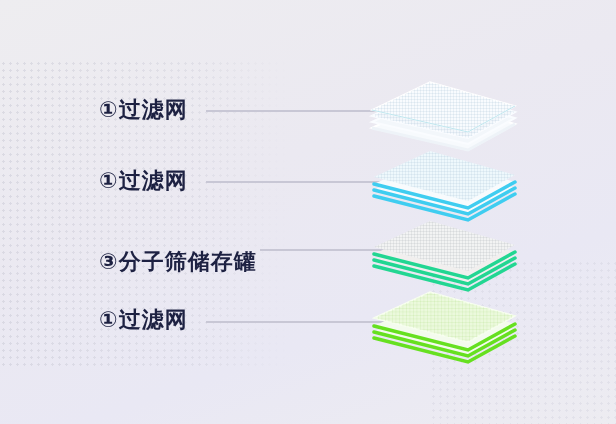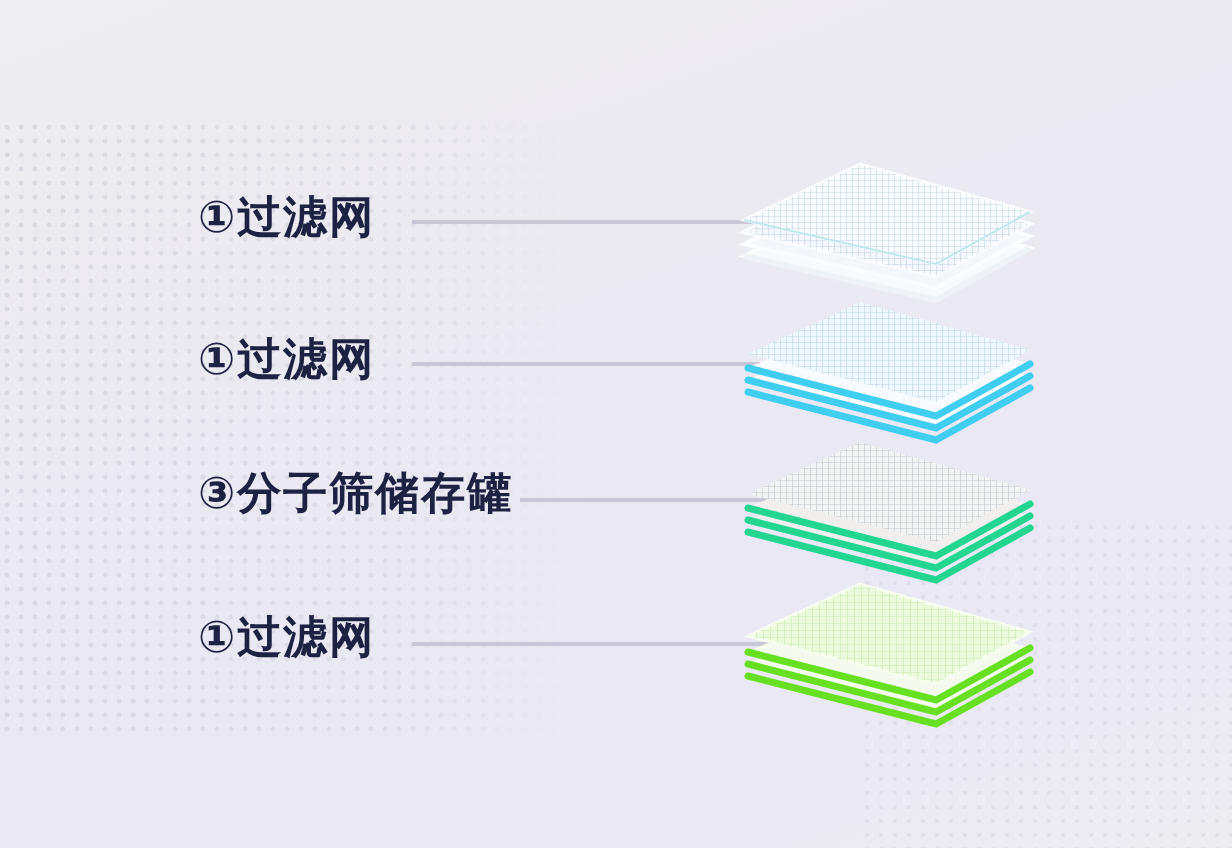--- a/index.html
+++ b/index.html
@@ -31,21 +31,21 @@
   svg.stacks { position: absolute; left: 0; top: 0; }
 </style>
 </head>
 <body>
 
 <div class="dots"></div>
 <div class="dots2"></div>
 
 <div class="label" style="top:100px">①过滤网</div>
 <div class="label" style="top:171px">①过滤网</div>
-<div class="label" style="top:238px">③分子筛储存罐</div>
+<div class="label" style="top:252px">③分子筛储存罐</div>
 <div class="label" style="top:310px">①过滤网</div>
 
 <div class="guide" style="left:206px; top:110px; width:196px"></div>
 <div class="guide" style="left:206px; top:181px; width:196px"></div>
 <div class="guide" style="left:260px; top:249px; width:142px"></div>
 <div class="guide" style="left:206px; top:321px; width:196px"></div>
 
 <svg class="stacks" width="616" height="424" viewBox="0 0 616 424">
   <defs>
     <pattern id="grid" width="3" height="3" patternUnits="userSpaceOnUse">

